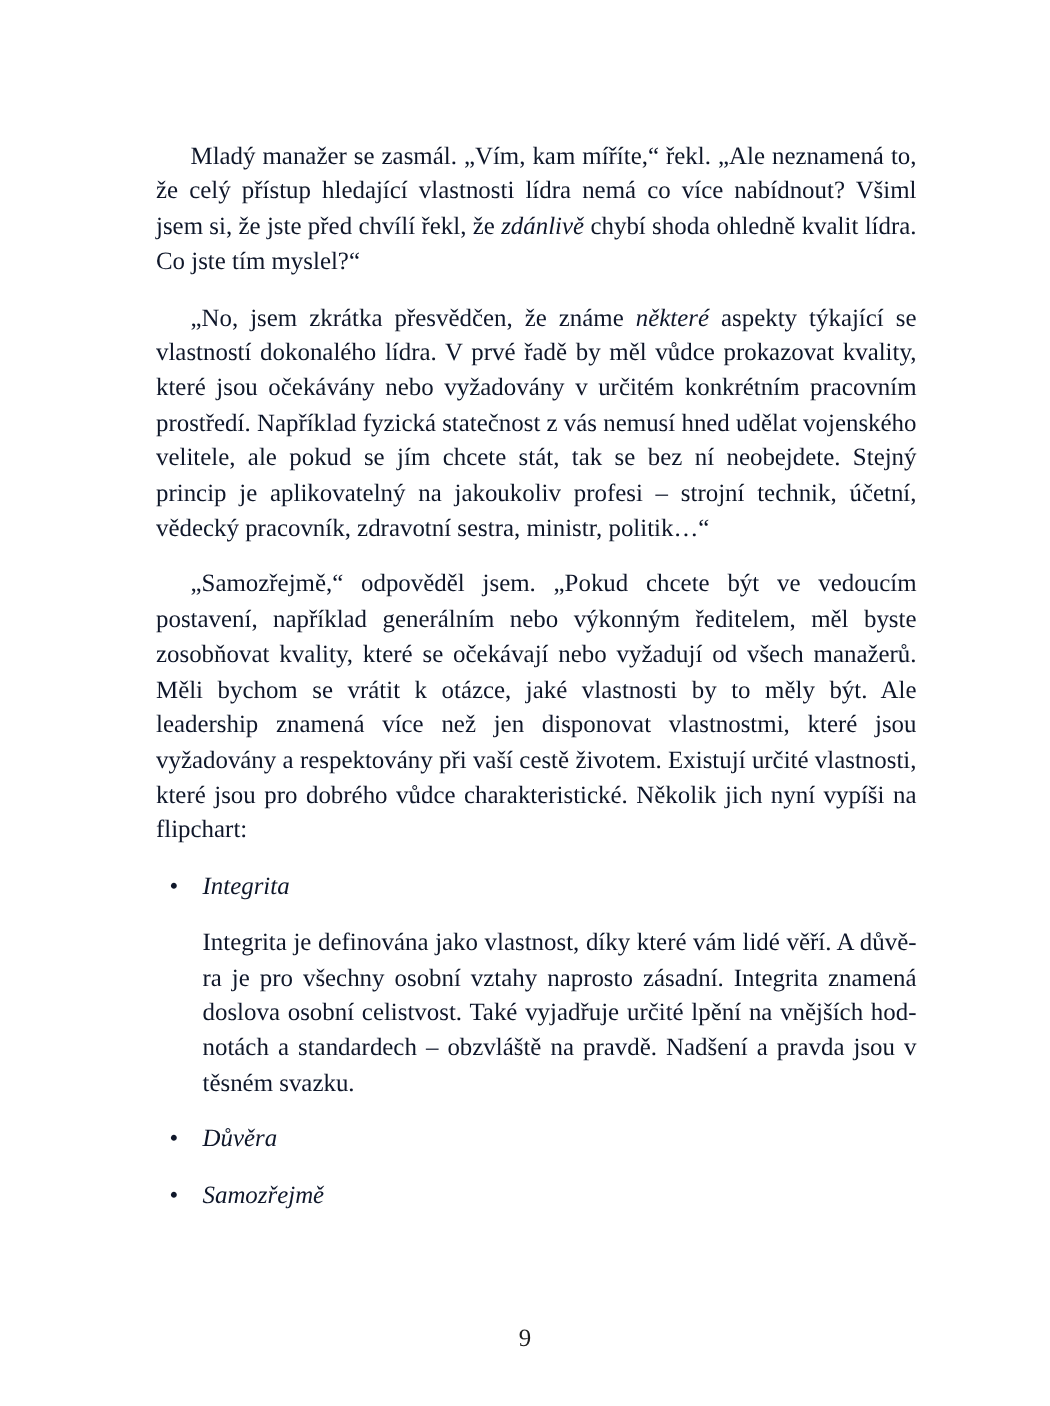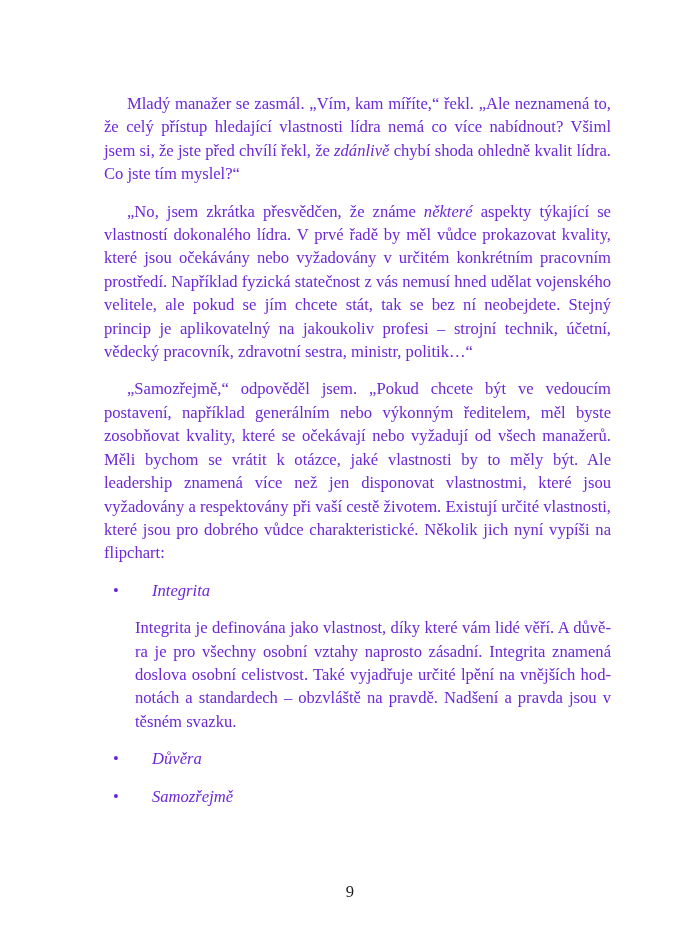--- a/index.html
+++ b/index.html
@@ -1,26 +1,26 @@
 <!DOCTYPE html>
 <html><head>
   <meta charset="utf-8">
   <style>
     html, body { margin: 0; padding: 0; background: #ffffff; }
     body { width: 700px; height: 937px; position: relative; overflow: hidden; }
     .page {
       position: absolute; left: 104px; top: 92px; width: 507px;
       font-family: "Liberation Serif", "DejaVu Serif", serif;
-      font-size: 16.6px; line-height: 23.4px; color: #6d28d9;
+      font-size: 16.6px; line-height: 23.4px; color: #0f172a;
       text-align: justify; hyphens: manual;
     }
     .p { margin: 0 0 14px 0; text-indent: 23px; }
     .bullet-item { position: relative; margin: 0 0 14px 0; padding-left: 31px; text-align: left; }
     .bullet-item .dot { position: absolute; left: 9px; top: 0; font-style: normal; }
-    .bullet-item .term { font-style: italic; margin-left: 17px; }
+    .bullet-item .term { font-style: italic; }
     .bullet-body { margin: 0 0 14px 31px; text-align: justify; }
     em { font-style: italic; }
     .page-number {
       position: absolute; left: 0; width: 700px; top: 882px; text-align: center;
       font-family: "Liberation Serif", "DejaVu Serif", serif; font-size: 16.6px; color: #1e1e1e;
     }
   </style>
 </head>
 <body>
 

